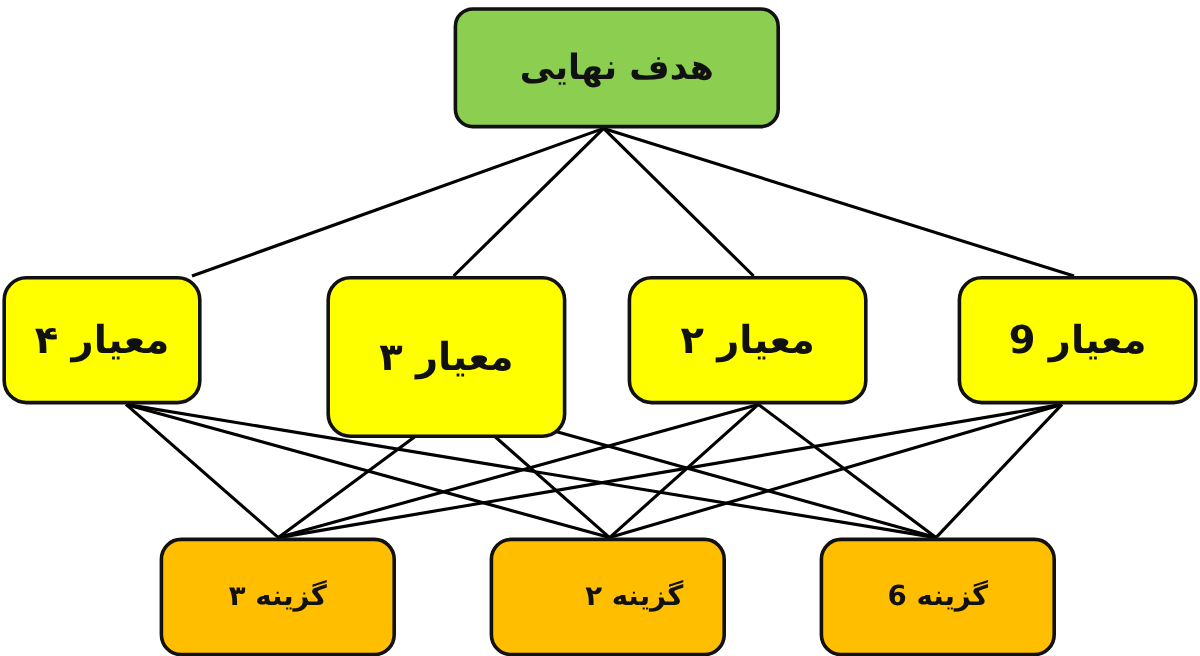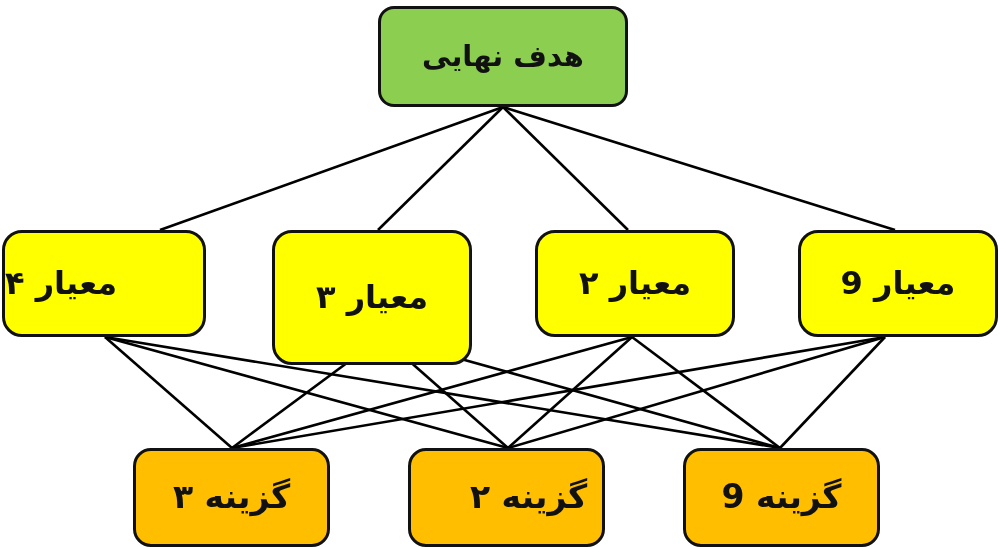--- a/index.html
+++ b/index.html
@@ -49,21 +49,21 @@
   .criterion {
     border-radius: 20px;
   }
   .criterion .node-label {
     font-size: 32px;
   }
   .alternative {
     border-radius: 18px;
   }
   .alternative .node-label {
-    font-size: 33px;
+    font-size: 23px;
   }
 </style>
 </head>
 <body>
 
 <div id="canvas">
 
   <svg id="edges" viewBox="0 0 1000 547" preserveAspectRatio="none" xmlns="http://www.w3.org/2000/svg">
     <g id="edges-goal" stroke="#000000" stroke-width="2.6" fill="none">
         <line x1="503" y1="107" x2="160" y2="230" stroke="#000000"></line>
@@ -81,39 +81,39 @@
         <line x1="632" y1="337" x2="232" y2="448" stroke="#000000"></line>
         <line x1="632" y1="337" x2="508" y2="448" stroke="#000000"></line>
         <line x1="632" y1="337" x2="780" y2="448" stroke="#000000"></line>
         <line x1="885" y1="337" x2="232" y2="448" stroke="#000000"></line>
         <line x1="885" y1="337" x2="508" y2="448" stroke="#000000"></line>
         <line x1="885" y1="337" x2="780" y2="448" stroke="#000000"></line>
       </g>
   </svg>
 
   <div id="nodes-layer">
-      <div class="node goal" style="left: 378px; top: 6px; width: 250px; height: 101px; background: rgb(140, 206, 79); border-color: rgb(17, 17, 17);">
+      <div class="node goal" style="left: 378px; top: 6px; width: 272px; height: 101px; background: rgb(140, 206, 79); border-color: rgb(17, 17, 17);">
         <span class="node-label">هدف نهایی</span>
       </div>
-      <div class="node criterion" style="left: 2px; top: 230px; width: 204px; height: 107px; background: rgb(255, 255, 0); border-color: rgb(17, 17, 17); justify-content: flex-end;">
+      <div class="node criterion" style="left: 2px; top: 230px; width: 166px; height: 107px; background: rgb(255, 255, 0); border-color: rgb(17, 17, 17);">
         <span class="node-label">معیار ۴</span>
       </div>
       <div class="node criterion" style="left: 272px; top: 230px; width: 200px; height: 135px; background: rgb(255, 255, 0); border-color: rgb(17, 17, 17);">
         <span class="node-label">معیار ۳</span>
       </div>
-      <div class="node criterion" style="left: 535px; top: 230px; width: 200px; height: 107px; background: rgb(255, 255, 0); border-color: rgb(17, 17, 17);">
+      <div class="node criterion" style="left: 523px; top: 230px; width: 200px; height: 107px; background: rgb(255, 255, 0); border-color: rgb(17, 17, 17);">
         <span class="node-label">معیار ۲</span>
       </div>
       <div class="node criterion" style="left: 798px; top: 230px; width: 200px; height: 107px; background: rgb(255, 255, 0); border-color: rgb(17, 17, 17);">
         <span class="node-label">معیار 9</span>
       </div>
       <div class="node alternative" style="left: 133px; top: 448px; width: 197px; height: 99px; background: rgb(255, 191, 0); border-color: rgb(17, 17, 17);">
         <span class="node-label">گزینه ۳</span>
       </div>
       <div class="node alternative" style="left: 408px; top: 448px; width: 197px; height: 99px; background: rgb(255, 191, 0); border-color: rgb(17, 17, 17); padding-left: 44px;">
         <span class="node-label">گزینه ۲</span>
       </div>
       <div class="node alternative" style="left: 683px; top: 448px; width: 197px; height: 99px; background: rgb(255, 191, 0); border-color: rgb(17, 17, 17);">
-        <span class="node-label">گزینه 9</span>
+        <span class="node-label">گزینه 6</span>
       </div>
     </div>
 
 </div>
 
 </body></html>

